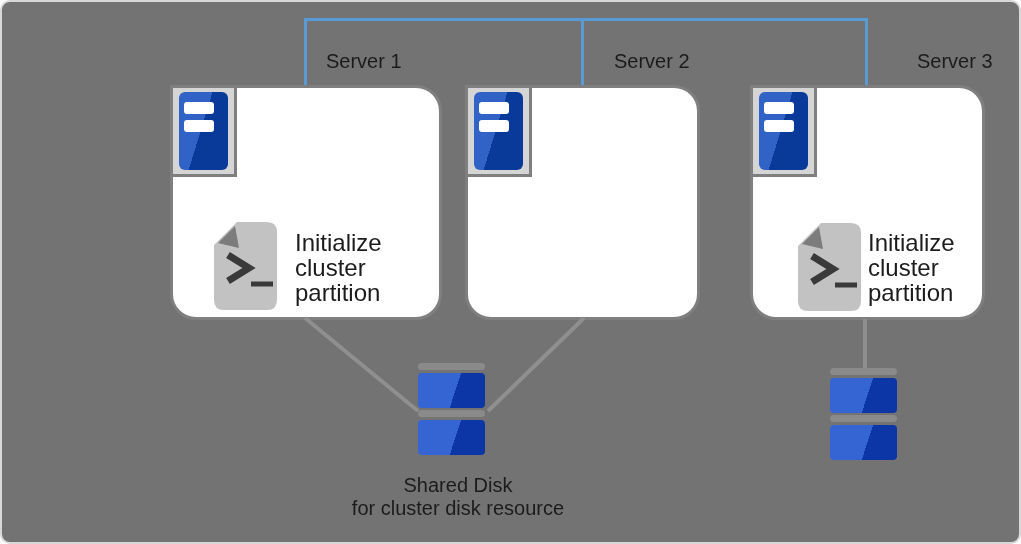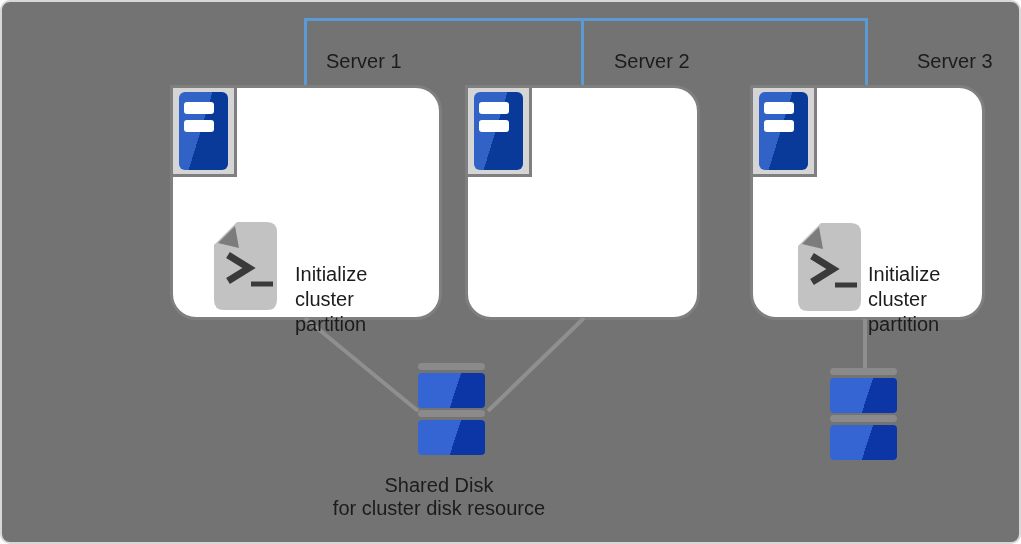--- a/index.html
+++ b/index.html
@@ -60,36 +60,36 @@
 
   
   .script-icon { position:absolute; width:63px; height:88px; }
   .sc1 { left:212px; top:220px; }
   .sc3 { left:796px; top:221px; }
   .doc-shape  { fill:var(--doc-gray,#C2C2C2); }
   .doc-fold   { fill:var(--doc-fold-gray,#7C7C7C); }
   .doc-glyph  { stroke:#3A3A3A; fill:none; stroke-linejoin:miter; }
 
   
-  .script-text { position:absolute; top:228px; font-size:20px; line-height:25px;margin-top:32px; }
+  .script-text { position:absolute; top:228px; font-size:24px; line-height:25px; }
   .st1 { left:293px; } .st3 { left:866px; }
 
   
   .disk { position:absolute; width:67px; }
   .d1 { left:416px; top:361px; }
   .d2 { left:828px; top:366px; }
   .disk-cap  { height:7px; background:var(--disk-cap-gray,#8A8A8A); border-radius:4px; margin-bottom:3px; }
   .disk-body {
     height:35px; border-radius:4px; margin-bottom:2px;
     background:linear-gradient(108deg, var(--disk-blue-light,#3565D2) 55%, var(--disk-blue-dark,#0C35A5) 55%);
   }
 
   
   .disk-label { position:absolute; top:472px; width:280px; text-align:center; font-size:20px; line-height:23px; }
-  .dl1 { left:297px; }
+  .dl1 { left:316px; }
   .dl2 { left:722px; }
 </style>
 </head>
 <body>
 
 <div class="canvas">
 
   <div class="connector hline"></div>
   <div class="connector vline v1"></div>
   <div class="connector vline v2"></div>

